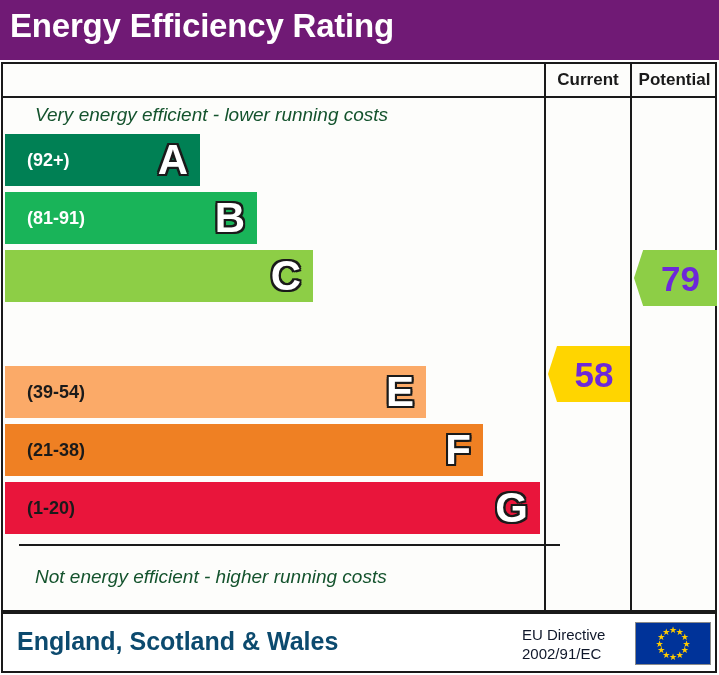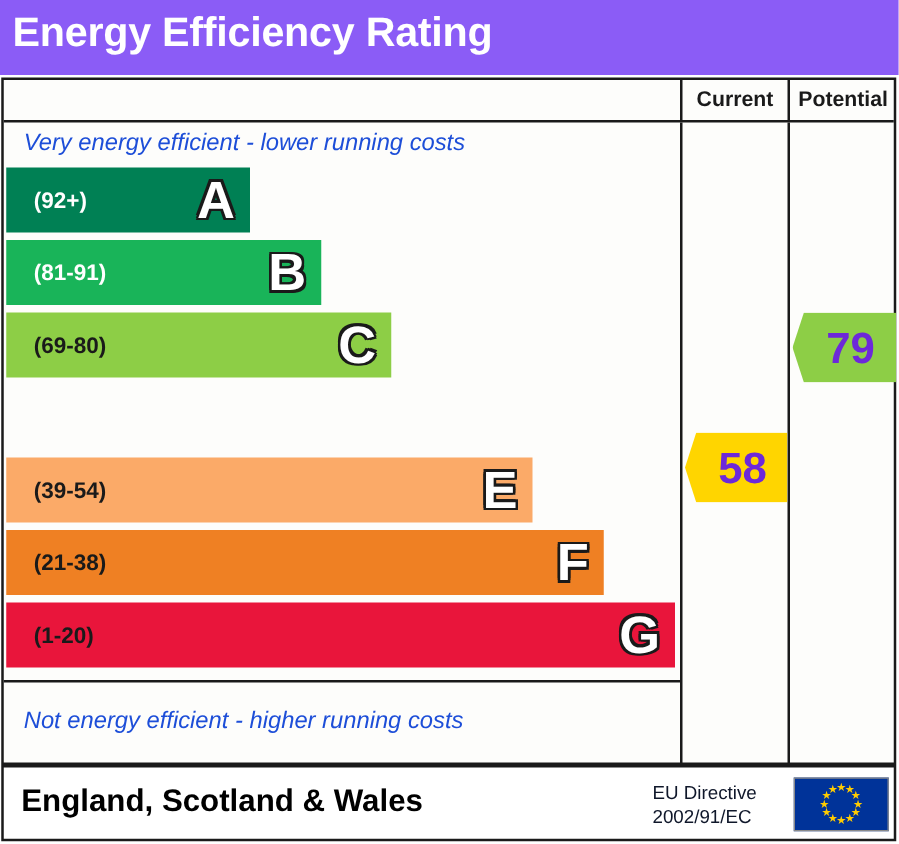--- a/index.html
+++ b/index.html
@@ -20,21 +20,21 @@
     height: 675px;
     box-sizing: border-box;
   }
 
   
   .title-bar {
     position: absolute;
     left: 0; top: 0;
     width: 719px;
     height: 60px;
-    background: #8b5cf6;
+    background: #701a75;
     box-sizing: border-box;
   }
   .title-text {
     position: absolute;
     left: 10px;
     top: 7px;
     font-size: 33px;
     font-weight: bold;
     color: #ffffff;
     letter-spacing: -0.2px;
@@ -83,27 +83,27 @@
     width: 2px;
     height: 514px;
     background: #1a1a1a;
   }
   .vline.v1 { left: 541px; }
   .vline.v2 { left: 627px; }
 
   
   .caption {
     position: absolute;
-    left: 0;
+    left: 16px;
     width: 541px;
     height: 34px;
     line-height: 34px;
     font-size: 19px;
     font-style: italic;
-    color: #1d4ed8;
+    color: #14532d;
     padding-left: 16px;
     box-sizing: border-box;
     white-space: nowrap;
   }
   .caption.top    { top: 34px; }
   .caption.bottom { top: 480px; border-top: 2px solid #1a1a1a; height: 66px; line-height: 62px;}
 
   
   .bands {
     position: absolute;
@@ -171,21 +171,21 @@
     border: 2px solid #1a1a1a;
     box-sizing: border-box;
     background: #ffffff;
   }
   .footer-region {
     position: absolute;
     left: 14px;
     top: 13px;
     font-size: 25px;
     font-weight: bold;
-    color: #000000;
+    color: #0c4a6e;
     white-space: nowrap;
     text-align: center;
   }
   .footer-directive {
     position: absolute;
     left: 519px;
     top: 11px;
     font-size: 15px;
     color: #0f172a;
     line-height: 19px;
@@ -236,21 +236,20 @@
     <div class="bands">
         <div class="band" style="top: 0px; width: 195px; background: rgb(0, 128, 84);">
           <div class="band-range" style="color: rgb(255, 255, 255);">(92+)</div>
           <div class="band-letter">A</div>
         </div>
         <div class="band" style="top: 58px; width: 252px; background: rgb(25, 180, 89);">
           <div class="band-range" style="color: rgb(255, 255, 255);">(81-91)</div>
           <div class="band-letter">B</div>
         </div>
         <div class="band" style="top: 116px; width: 308px; background: rgb(141, 206, 70);">
-          <div class="band-range" style="color: rgb(26, 26, 26);">(69-80)</div>
           <div class="band-letter">C</div>
         </div>
         <div class="band" style="top: 232px; width: 421px; background: rgb(251, 170, 104);">
           <div class="band-range" style="color: rgb(26, 26, 26);">(39-54)</div>
           <div class="band-letter">E</div>
         </div>
         <div class="band" style="top: 290px; width: 478px; background: rgb(239, 128, 35);">
           <div class="band-range" style="color: rgb(26, 26, 26);">(21-38)</div>
           <div class="band-letter">F</div>
         </div>

